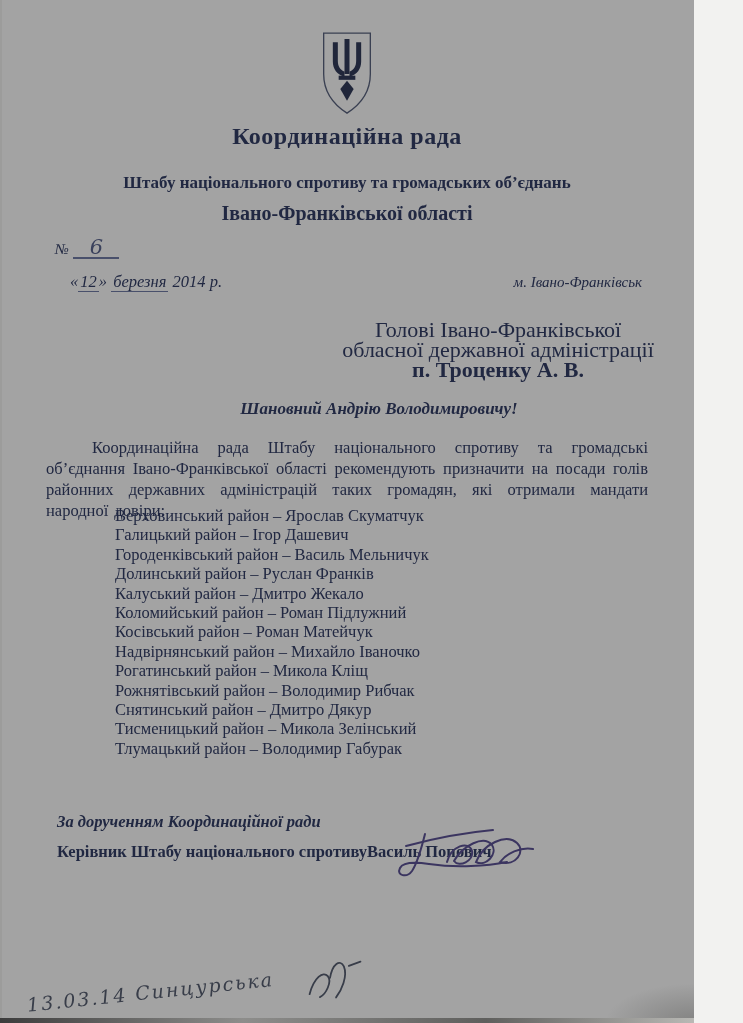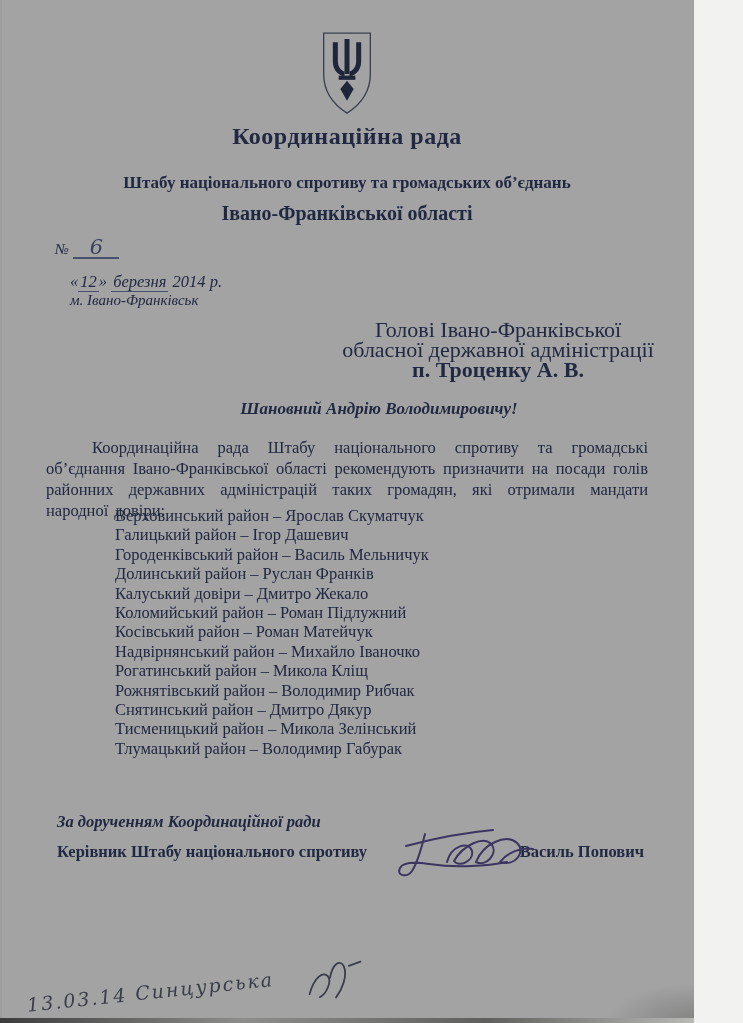--- a/index.html
+++ b/index.html
@@ -32,21 +32,21 @@
   .org-region{top:202px;font-size:20px;font-weight:bold;}
 
   .ref{top:237px;left:55px;font-size:17px;font-style:italic;}
   .ref .num-sign{font-size:15px;}
   .ref .num-blank{
     display:inline-block;width:46px;text-align:center;
     border-bottom:2.5px solid #49506b;
     font-size:21px;line-height:20px;color:#3a415c;
     font-family:"DejaVu Serif", serif;font-style:italic;
   }
-  .dateline{top:272px;left:70px;right:52px;display:flex;justify-content:space-between;align-items:baseline;flex-direction:column;}
+  .dateline{top:272px;left:70px;right:52px;display:flex;justify-content:space-between;align-items:baseline;}
   .date-text{font-size:16.5px;font-style:italic;}
   .date-text .u{border-bottom:1.5px solid #49506b;padding:0 2px;}
   .city{font-size:15px;font-style:italic;}
 
   .addressee{top:320px;right:40px;width:312px;text-align:center;font-size:22px;line-height:20px;}
   .addressee .bold{font-weight:bold;}
 
   .salutation{top:399px;font-size:17px;font-weight:bold;font-style:italic;margin-left:32px;}
 
   .paragraph{
@@ -54,21 +54,21 @@
     font-size:16.5px;line-height:21px;
     text-align:justify;text-indent:46px;
     word-spacing:2px;
   }
 
   .appointments{top:506px;left:115px;font-size:16.5px;line-height:19.4px;}
   .appt-row .dash{margin:0 4px;}
 
   .sig-block{top:812px;left:57px;right:50px;}
   .sig-onbehalf{font-size:16.5px;font-weight:bold;font-style:italic;}
-  .sig-row{position:relative;margin-top:10px;display:flex;justify-content:space-between;align-items:baseline;font-size:16.5px;font-weight:bold;}
+  .sig-row{position:relative;margin-top:10px;display:flex;align-items:baseline;font-size:16.5px;font-weight:bold;}
   .sig-scrawl{position:absolute;left:330px;top:-24px;width:155px;height:62px;}
 
   .note{
     left:26px;top:950px;width:340px;height:70px;
     transform:rotate(-6deg);
     color:#383d49;
     font-family:"DejaVu Serif", serif;font-style:italic;
     font-size:19px;letter-spacing:2px;
     display:flex;align-items:flex-end;gap:8px;
   }
@@ -116,21 +116,21 @@
 
   <div class="abs center salutation">Шановний Андрію Володимировичу!</div>
 
   <div class="abs paragraph">Координаційна рада Штабу національного спротиву та громадські об’єднання Івано-Франківської області рекомендують призначити на посади голів районних державних адміністрацій таких громадян, які отримали мандати народної довіри:</div>
 
   <div class="abs appointments">
     <div class="appt-row"><span>Верховинський район</span><span class="dash">–</span><span>Ярослав Скуматчук</span></div>
     <div class="appt-row"><span>Галицький район</span><span class="dash">–</span><span>Ігор Дашевич</span></div>
     <div class="appt-row"><span>Городенківський район</span><span class="dash">–</span><span>Василь Мельничук</span></div>
     <div class="appt-row"><span>Долинський район</span><span class="dash">–</span><span>Руслан Франків</span></div>
-    <div class="appt-row"><span>Калуський довіри</span><span class="dash">–</span><span>Дмитро Жекало</span></div>
+    <div class="appt-row"><span>Калуський район</span><span class="dash">–</span><span>Дмитро Жекало</span></div>
     <div class="appt-row"><span>Коломийський район</span><span class="dash">–</span><span>Роман Підлужний</span></div>
     <div class="appt-row"><span>Косівський район</span><span class="dash">–</span><span>Роман Матейчук</span></div>
     <div class="appt-row"><span>Надвірнянський район</span><span class="dash">–</span><span>Михайло Іваночко</span></div>
     <div class="appt-row"><span>Рогатинський район</span><span class="dash">–</span><span>Микола Кліщ</span></div>
     <div class="appt-row"><span>Рожнятівський район</span><span class="dash">–</span><span>Володимир Рибчак</span></div>
     <div class="appt-row"><span>Снятинський район</span><span class="dash">–</span><span>Дмитро Дякур</span></div>
     <div class="appt-row"><span>Тисменицький район</span><span class="dash">–</span><span>Микола Зелінський</span></div>
     <div class="appt-row"><span>Тлумацький район</span><span class="dash">–</span><span>Володимир Габурак</span></div>
   </div>
 

